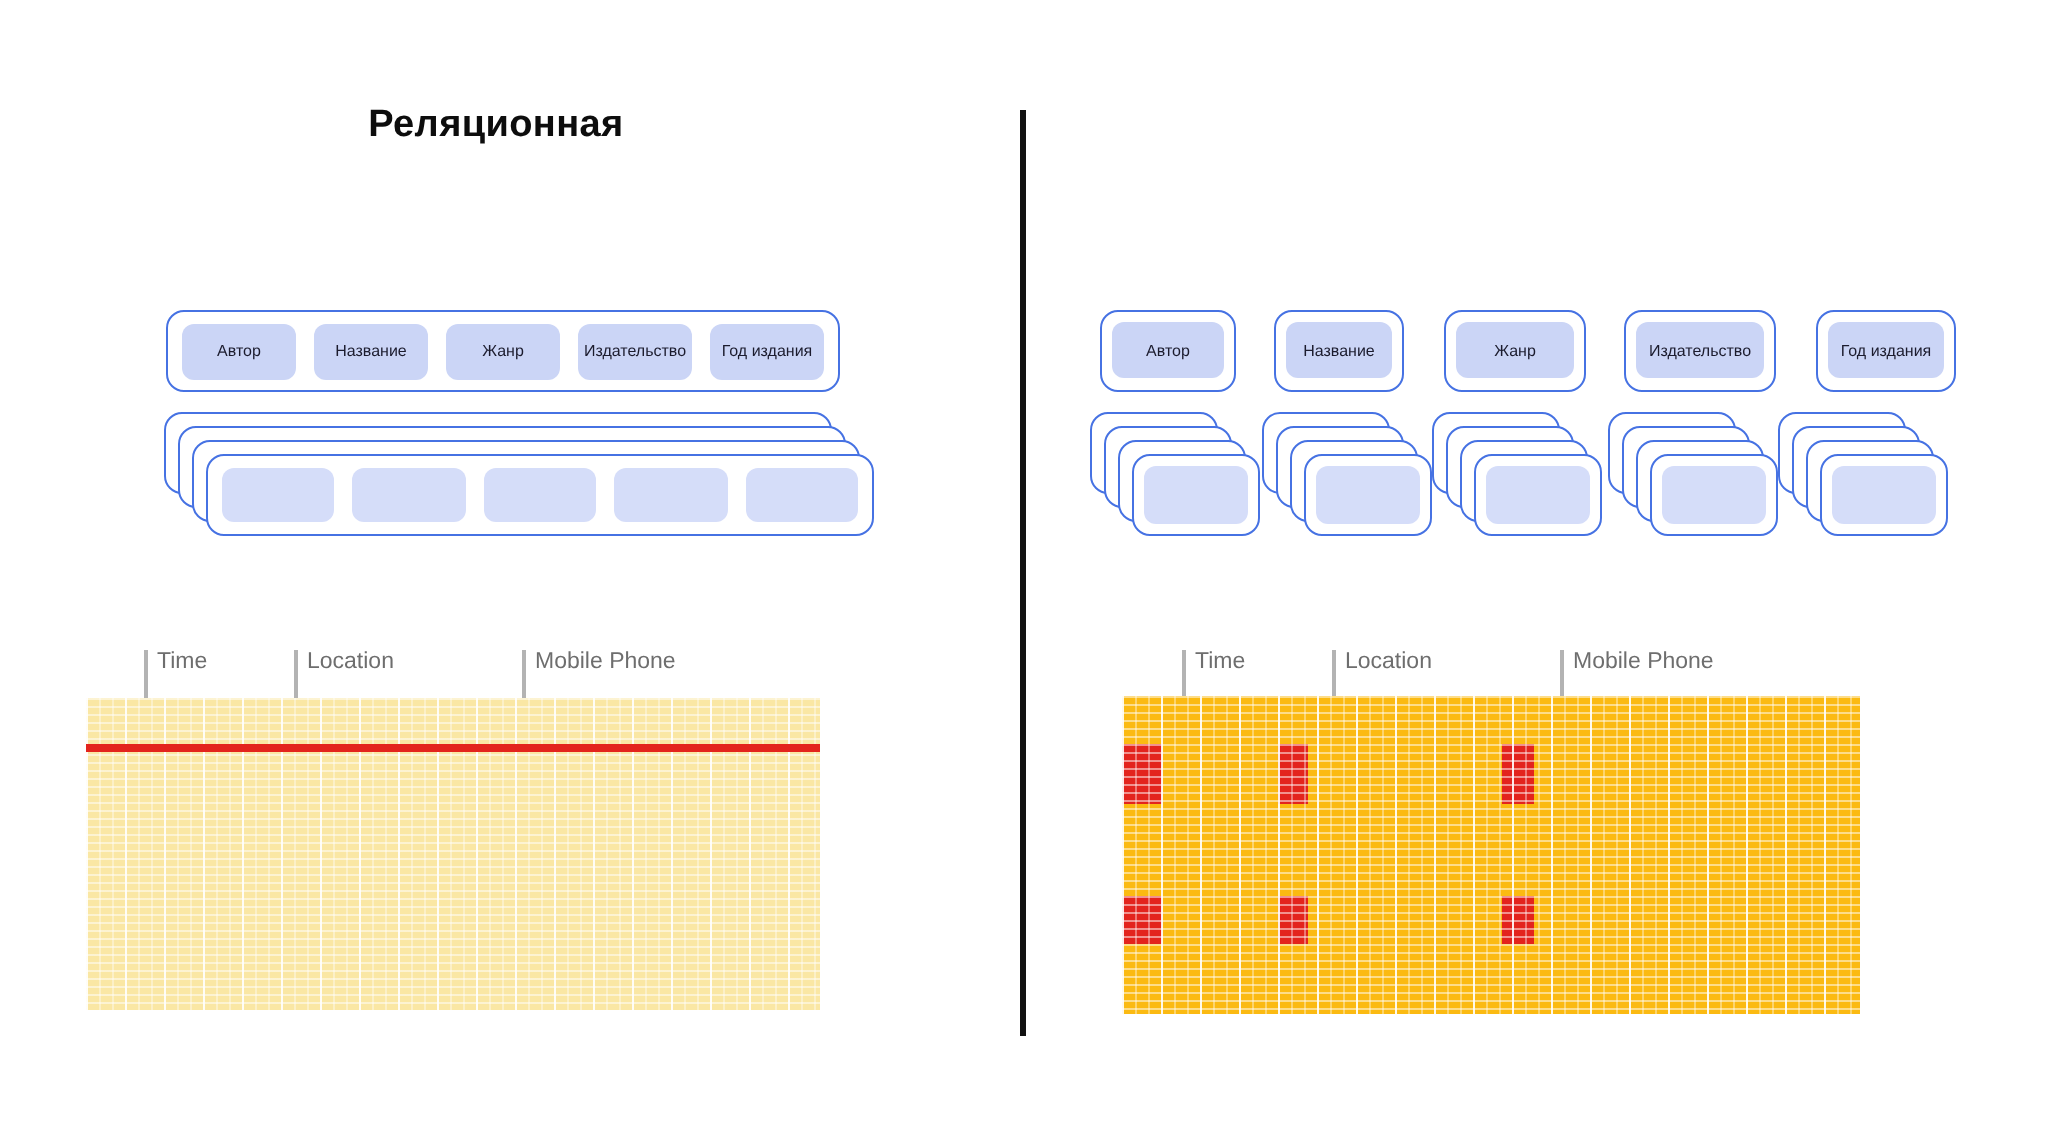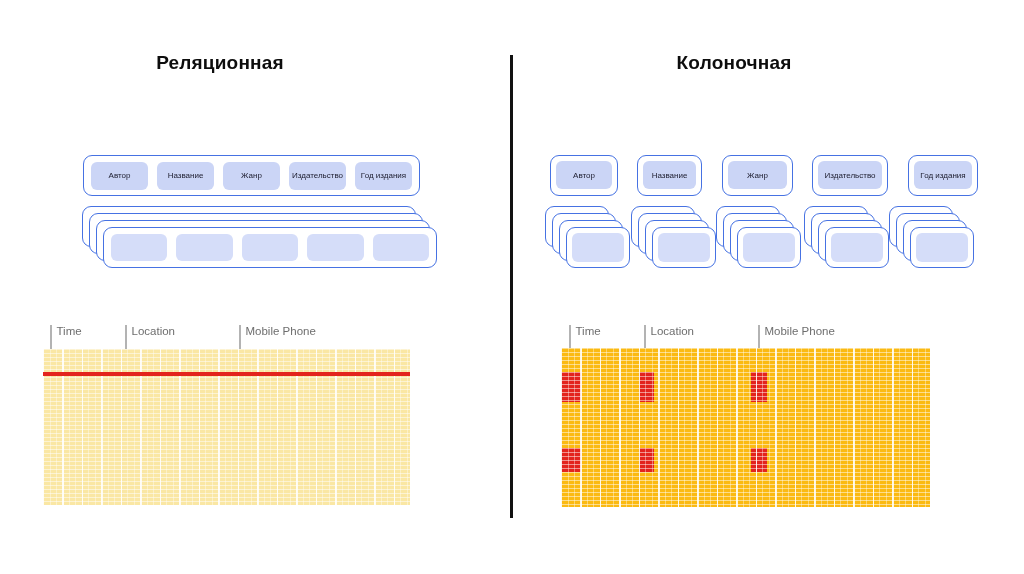--- a/index.html
+++ b/index.html
@@ -1,21 +1,21 @@
 <!DOCTYPE html>
 <html style="--accent-blue: #4672E3; --cell-fill: #CBD5F6; --row-cell-fill: #D5DDF9; --relational-grid: #FAE7A4; --columnar-grid: #FBBA12; --highlight-red: #E3241D; --divider: #111111; --label-gray: #6E6E6E;"><head>
 <meta charset="utf-8">
 <style>
   html,body{margin:0;padding:0;background:#fff;}
   .slide{
     position:relative;width:1024px;height:574px;background:#ffffff;
     font-family:"Liberation Sans",sans-serif;overflow:hidden;
   }
   .divider{position:absolute;left:510px;top:55px;width:3px;height:463px;background:var(--divider,#111);}
-  .title{position:absolute;top:52px;width:440px;text-align:center;font-size:19px;font-weight:bold;color:#0d0d0d;letter-spacing:.2px;}
+  .title{position:absolute;top:52px;width:440px;text-align:center;font-size:19px;font-weight:bold;color:#0d0d0d;letter-spacing:.2px;padding-left:28px;}
   .title.left{left:0;}
   .title.right{left:514px;}
 
   
   .rel-header{
     position:absolute;left:83px;top:155px;width:337px;height:41px;box-sizing:border-box;
     background:#fff;border:1.5px solid var(--accent-blue,#4672E3);border-radius:9px;
     display:flex;align-items:center;gap:9px;padding:0 7px;
   }
   .hcell{
@@ -39,21 +39,21 @@
   .col-stack{position:absolute;top:206px;width:86px;height:63px;}
   .scard{position:absolute;width:64px;height:41px;box-sizing:border-box;background:#fff;
     border:1.5px solid var(--accent-blue,#4672E3);border-radius:9px;}
   .col-stack .b3{left:0;top:0;}
   .col-stack .b2{left:7px;top:7px;}
   .col-stack .b1{left:14px;top:14px;}
   .col-stack .front{left:21px;top:21px;display:flex;padding:5px;}
   .scell{flex:1;background:var(--row-cell-fill,#D5DDF9);border-radius:6px;}
 
   
-  .gridlabel{position:absolute;top:325px;display:flex;align-items:flex-start;}
+  .gridlabel{position:absolute;top:325px;display:flex;align-items:flex-start;margin-left:22px;}
   .gridlabel .tick{width:1.5px;height:24px;background:#b3b3b3;display:inline-block;}
   .gridlabel .lbl{margin-left:5px;font-size:11.5px;line-height:13px;color:var(--label-gray,#6E6E6E);white-space:nowrap;}
 
   
   .grid{position:absolute;overflow:hidden;}
   .rel-grid{left:43px;top:349px;width:367px;height:156px;background:var(--relational-grid,#FAE7A4);}
   .col-grid{left:561px;top:348px;width:369px;height:159px;background:var(--columnar-grid,#FBBA12);}
   .gridlines{
     position:absolute;inset:0;z-index:2;
     background:
@@ -65,21 +65,20 @@
   .redblock{position:absolute;background:var(--highlight-red,#E3241D);z-index:1;}
 </style>
 </head>
 <body>
 
 <div class="slide">
 
   <div class="divider"></div>
 
   <div class="title left">Реляционная</div>
-  <div class="title right">Колоночная</div>
 
   <div class="rel-header">
     <div class="hcell">Автор</div>
     <div class="hcell">Название</div>
     <div class="hcell">Жанр</div>
     <div class="hcell">Издательство</div>
     <div class="hcell">Год издания</div>
   </div>
 
   <div class="rel-stack">

